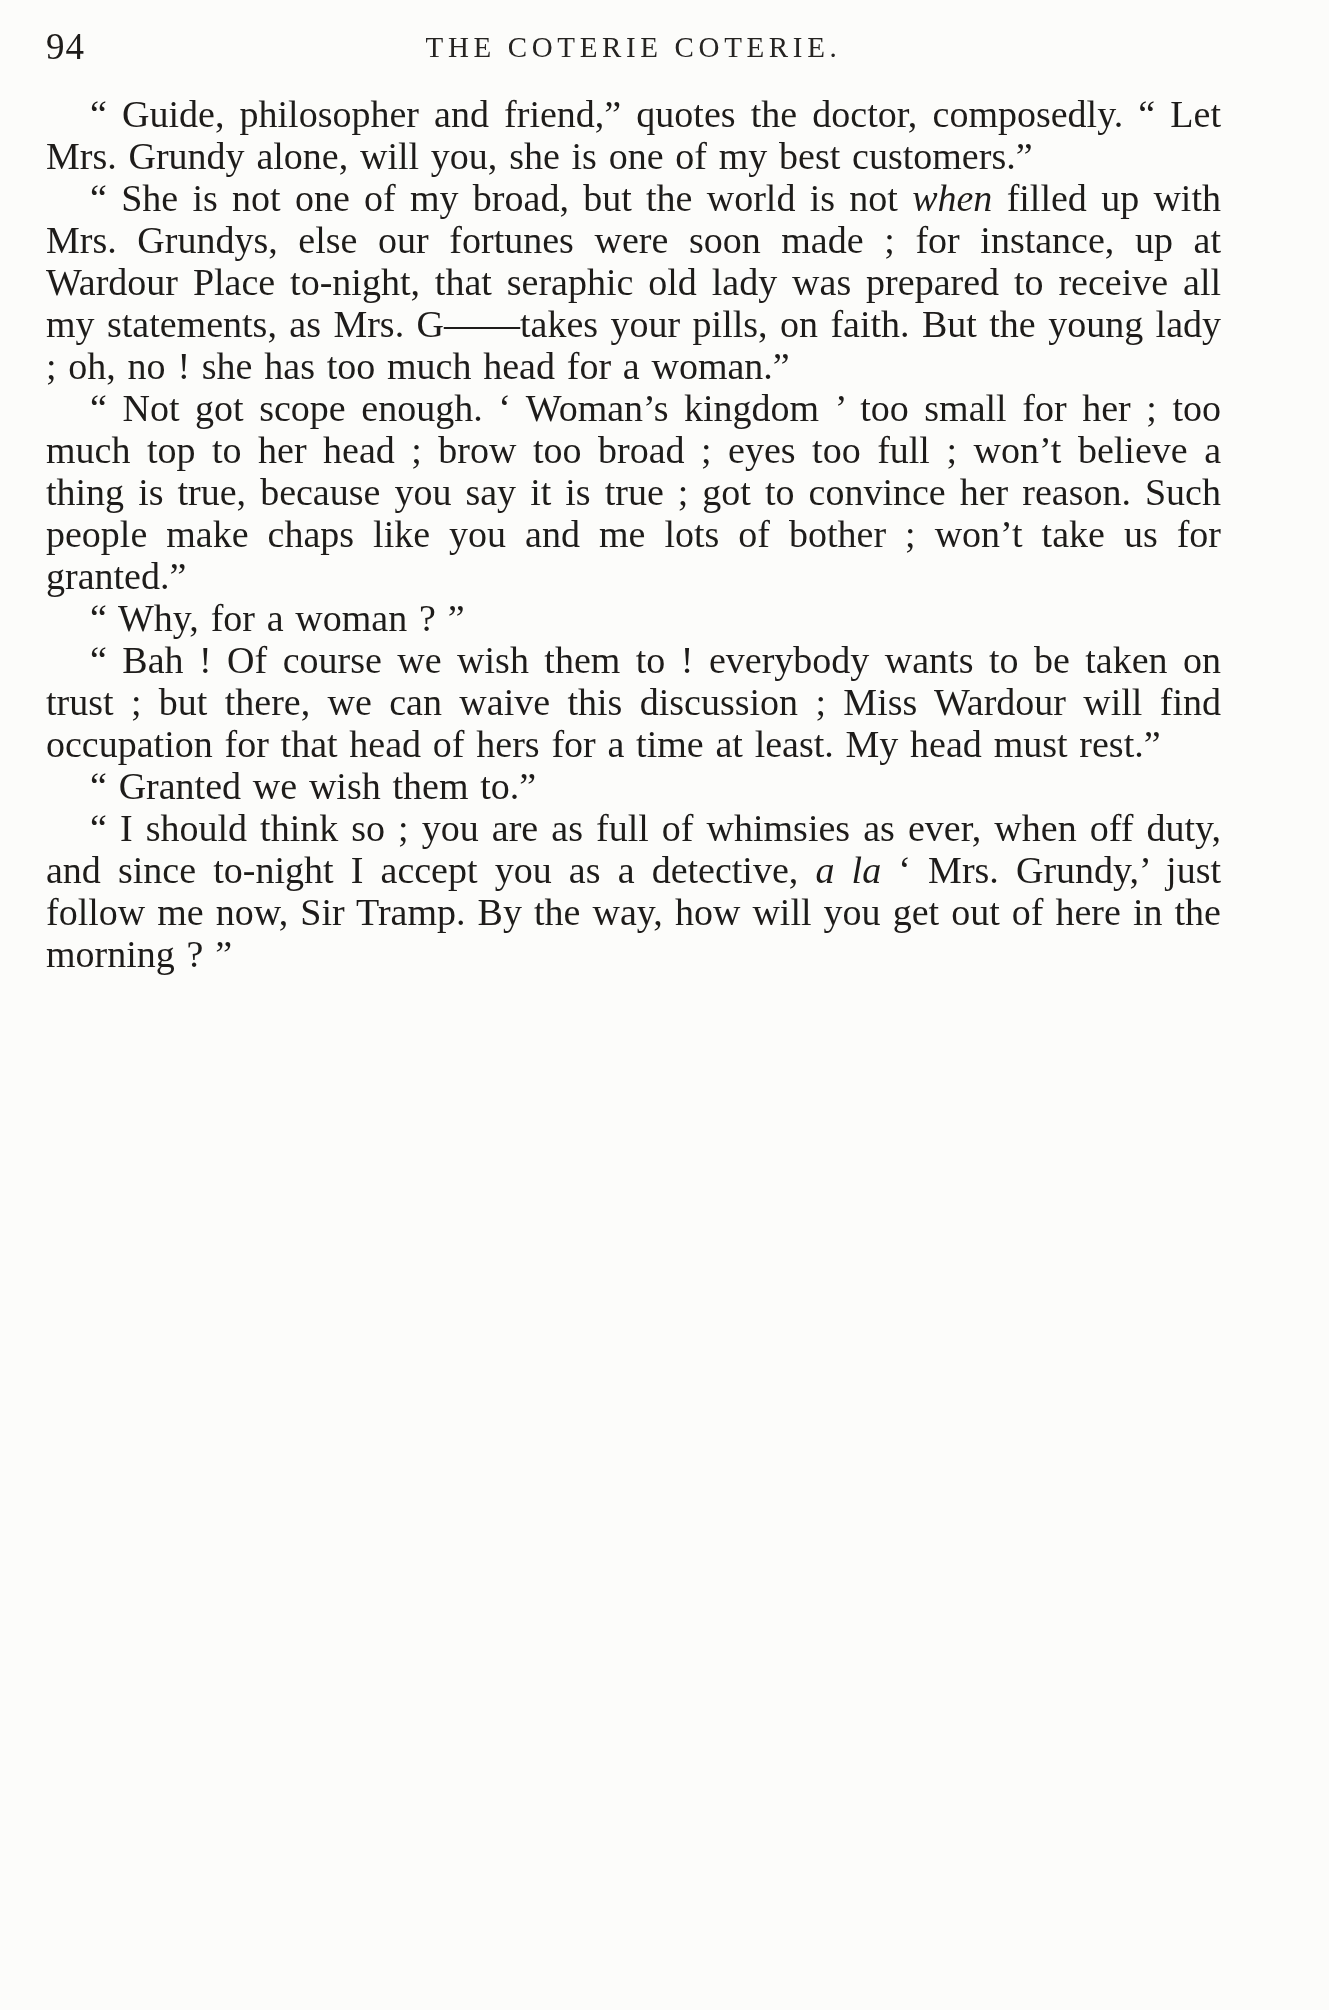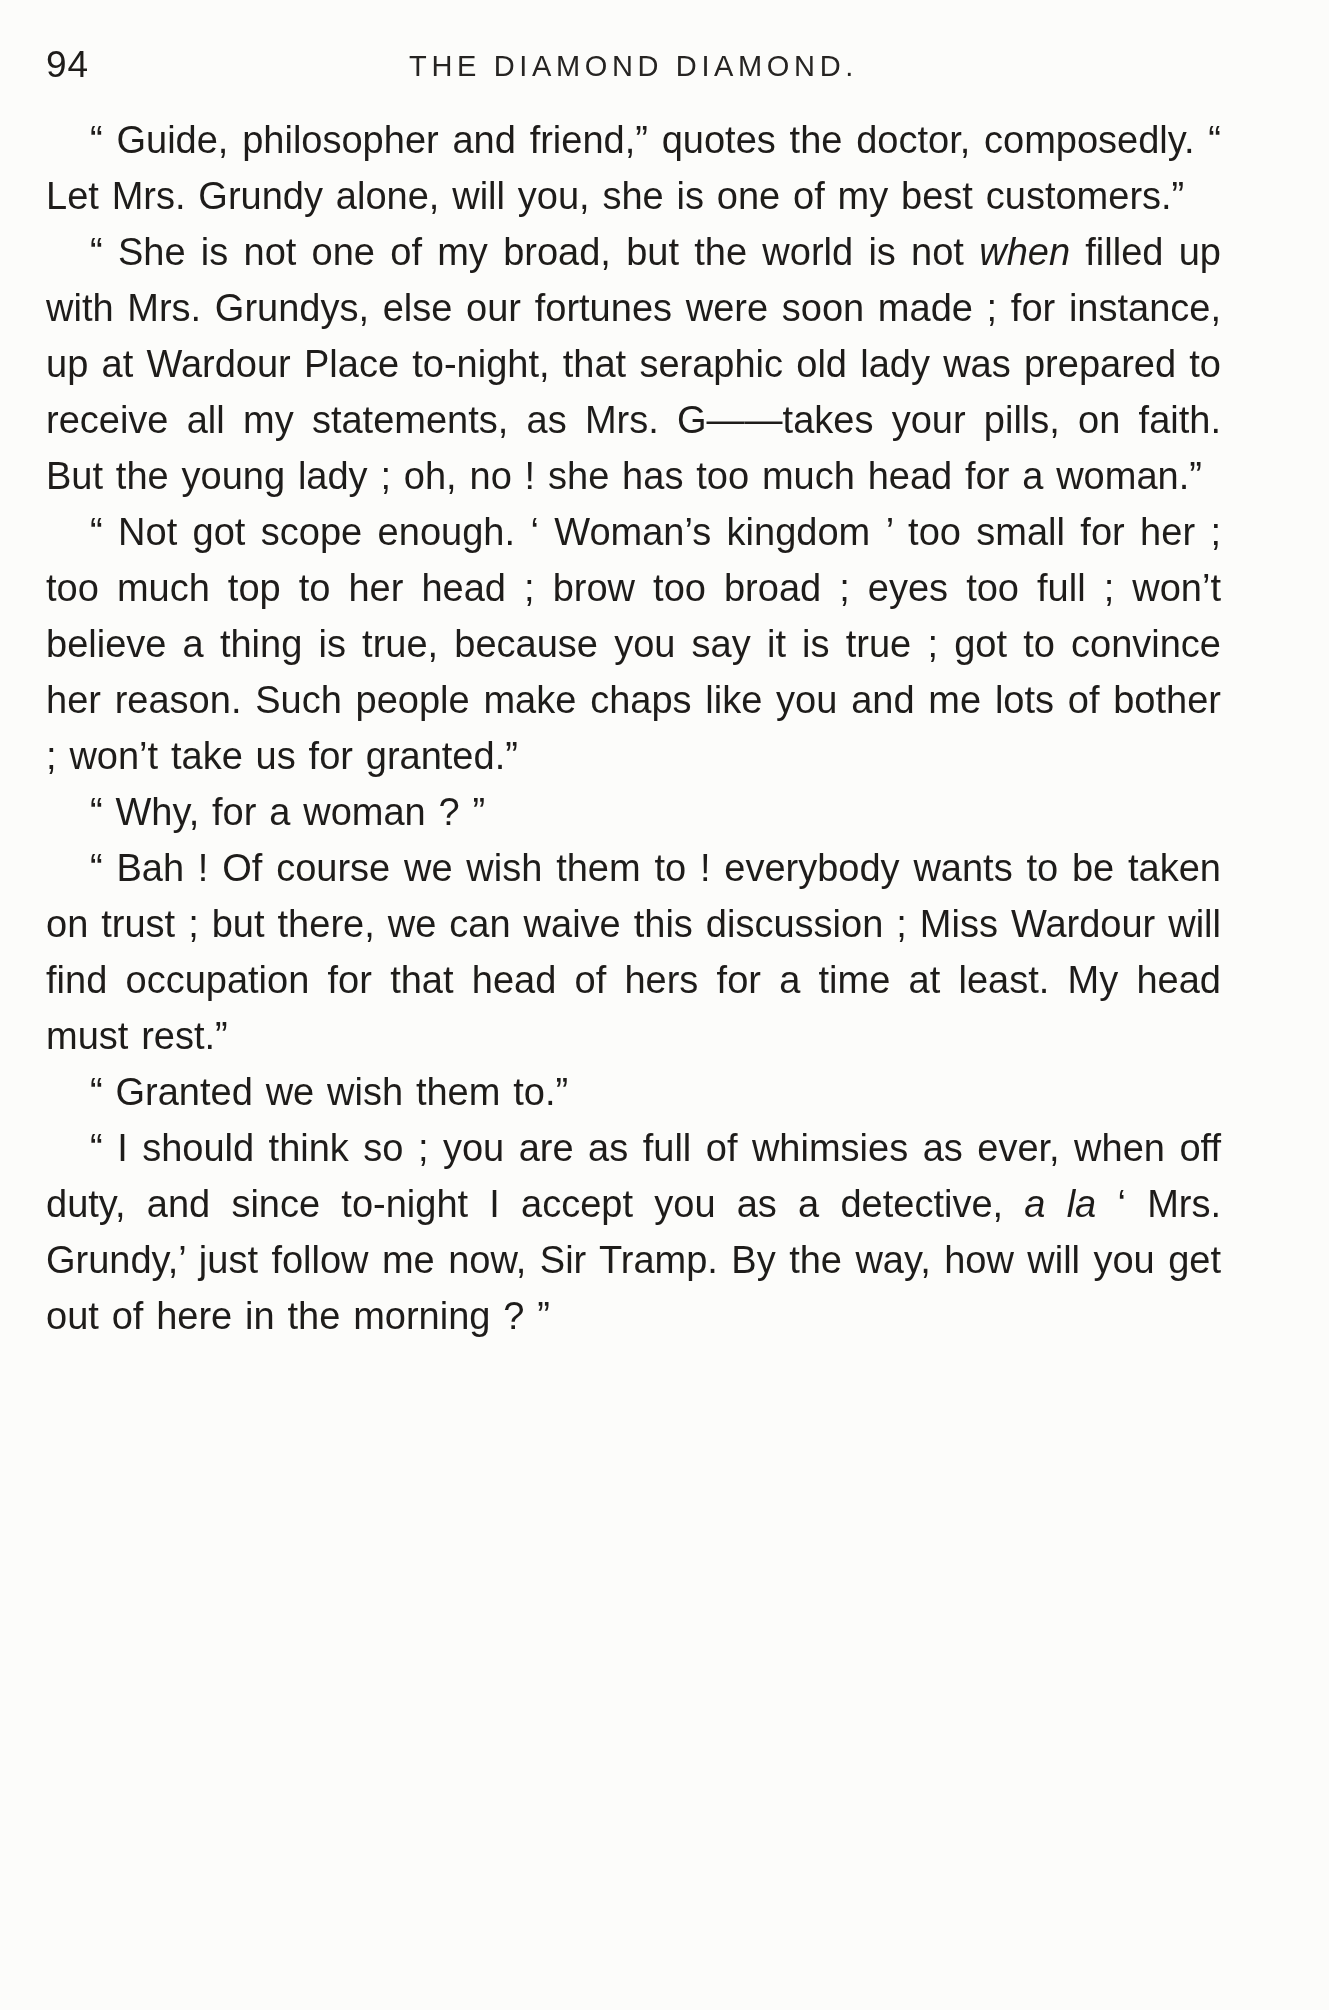--- a/index.html
+++ b/index.html
@@ -11,22 +11,22 @@
     width:1329px;
     height:2010px;
     background:var(--paper);
     overflow:hidden;
   }
   .page{
     position:relative;
     width:1329px;
     height:1988px;
     box-sizing:border-box;
-    padding:42px 108px 0 46px;
-    font-family:Liberation Sans, sans-serif;
+    padding:23px 108px 0 46px;
+    font-family:Liberation Serif, serif;
     color:var(--ink);
   }
   .page-header{
     position:relative;
     height:54px;
     margin-bottom:16px;
   }
   .page-number{
     position:absolute;
     left:0;
@@ -38,35 +38,35 @@
     text-align:center;
     font-size:29px;
     letter-spacing:0.16em;
     padding-top:8px;
     color:#262422;
   }
   .text-block p{
     margin:0;
     text-indent:44px;
     font-size:38px;
-    line-height:56px;
+    line-height:42px;
     text-align:justify;
     word-spacing:0.06em;
   }
   .text-block i{
     font-style:italic;
   }
 </style>
 </head>
 <body>
 
 <div class="page">
   <div class="page-header">
     <span class="page-number">94</span>
-    <div class="running-header">THE DIAMOND DIAMOND.</div>
+    <div class="running-header">THE COTERIE COTERIE.</div>
   </div>
   <div class="text-block">
 
   <p><span>“ Guide, philosopher and friend,” quotes the doctor, composedly.  “ Let Mrs. Grundy alone, will you, she is one of my best customers.”</span></p>
       <p><span>“ She is not one of my broad, but the world is not </span><i>when</i><span> filled up with Mrs. Grundys, else our fortunes were soon made ; for instance, up at Wardour Place to-night, that seraphic old lady was prepared to receive all my statements, as Mrs. G——takes your pills, on faith. But the young lady ; oh, no ! she has too much head for a woman.”</span></p>
       <p><span>“ Not got scope enough.  ‘ Woman’s kingdom ’ too small for her ; too much top to her head ; brow too broad ; eyes too full ; won’t believe a thing is true, because you say it is true ; got to convince her reason. Such people make chaps like you and me lots of bother ; won’t take us for granted.”</span></p>
       <p><span>“ Why, for a woman ? ”</span></p>
       <p><span>“ Bah !  Of course we wish them to !  everybody wants to be taken on trust ; but there, we can waive this discussion ; Miss Wardour will find occupation for that head of hers for a time at least.  My head must rest.”</span></p>
       <p><span>“ Granted we wish them to.”</span></p>
       <p><span>“ I should think so ; you are as full of whimsies as ever, when off duty, and since to-night I accept you as a detective, </span><i>a la</i><span> ‘ Mrs. Grundy,’ just follow me now, Sir Tramp.  By the way, how will you get out of here in the morning ? ”</span></p>

